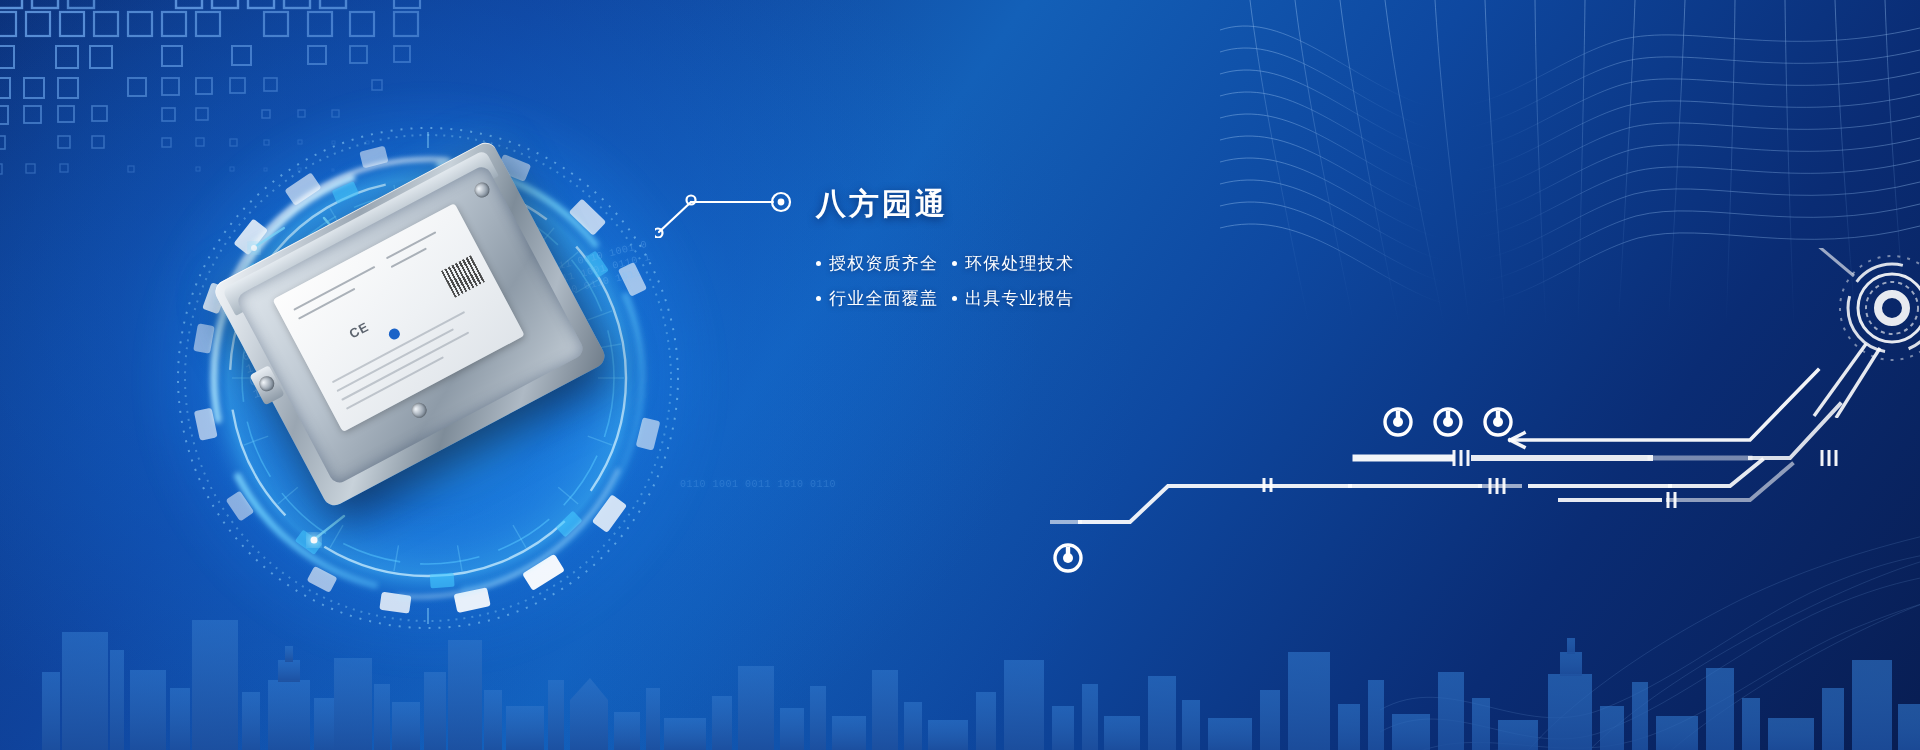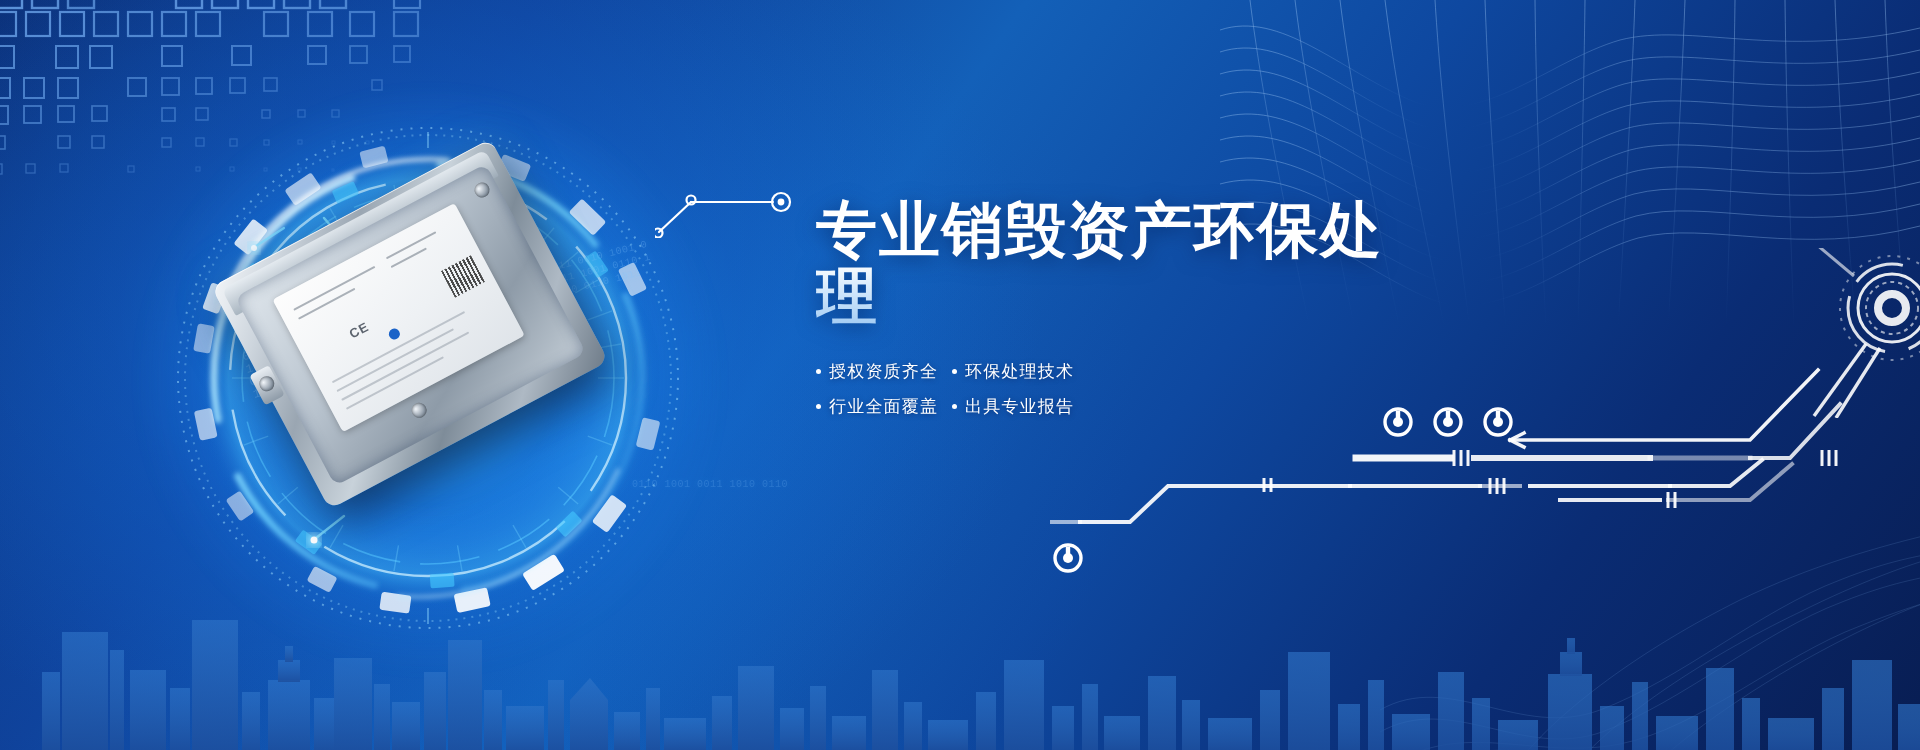--- a/index.html
+++ b/index.html
@@ -67,21 +67,21 @@
 
   
   .skyline { position:absolute; left:0; bottom:0; width:1920px; height:230px; }
 
   
   .binary { position:absolute; color:#7fc4ff; font-family:"Liberation Mono","DejaVu Sans Mono",monospace;
             font-size:12px; line-height:13px; letter-spacing:.5px; white-space:pre; opacity:.45;
             text-shadow:0 0 6px rgba(90,190,255,.7); }
   .bin-a { left:246px; top:336px; transform:rotate(-16deg); }
   .bin-b { left:548px; top:250px; transform:rotate(-14deg); opacity:.3; font-size:10px; }
-  .bin-c { left:632px; top:478px; transform:rotate(0deg); opacity:.22; font-size:10px; }
+  .bin-c { left:680px; top:478px; transform:rotate(0deg); opacity:.22; font-size:10px; }
 
   
   .textblock { position:absolute; left:816px; top:186px; width:620px; }
   .brand { font-size:30px; font-weight:700; color:#ffffff; letter-spacing:3px;
            text-shadow:0 2px 8px rgba(0,20,70,.65); line-height:1.2; }
   .headline { margin-top:12px; font-size:61px; font-weight:800; letter-spacing:2px;
               line-height:1.08; color:#ffffff;
               background:linear-gradient(180deg,#ffffff 0%,#ffffff 48%,#cfe6fb 72%,#9dc8f2 100%);
               -webkit-background-clip:text; background-clip:text; -webkit-text-fill-color:transparent;
               filter:drop-shadow(0 4px 10px rgba(0,25,80,.55)); }
@@ -617,21 +617,21 @@
       <rect x="1706" y="148" width="28" height="82"></rect>
       <rect x="1742" y="178" width="18" height="52"></rect>
       <rect x="1768" y="198" width="46" height="32"></rect>
       <rect x="1822" y="168" width="22" height="62"></rect>
       <rect x="1852" y="140" width="40" height="90"></rect>
       <rect x="1898" y="184" width="22" height="46"></rect>
     </g>
   </svg>
 
   <div class="textblock">
-    <div class="headline">专业销毁资产环保处理</div>
+    <div class="brand">八方园通</div>
     <div class="features">
       <div class="feat">
         <span class="bullet"></span>
         <span>授权资质齐全</span>
       </div>
       <div class="feat">
         <span class="bullet"></span>
         <span>环保处理技术</span>
       </div>
       <div class="feat">

